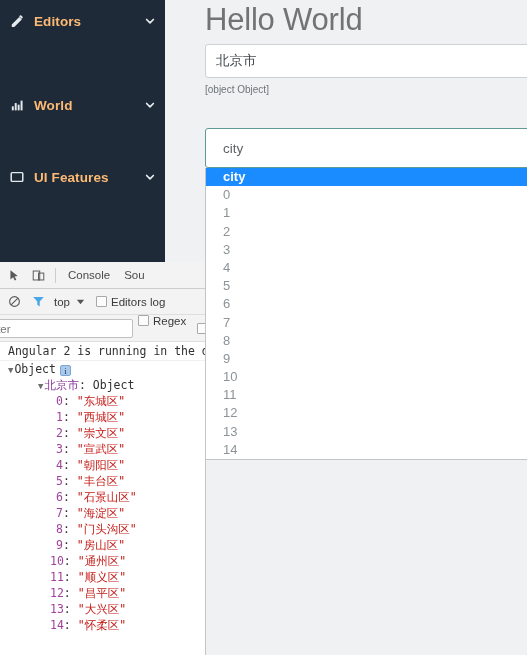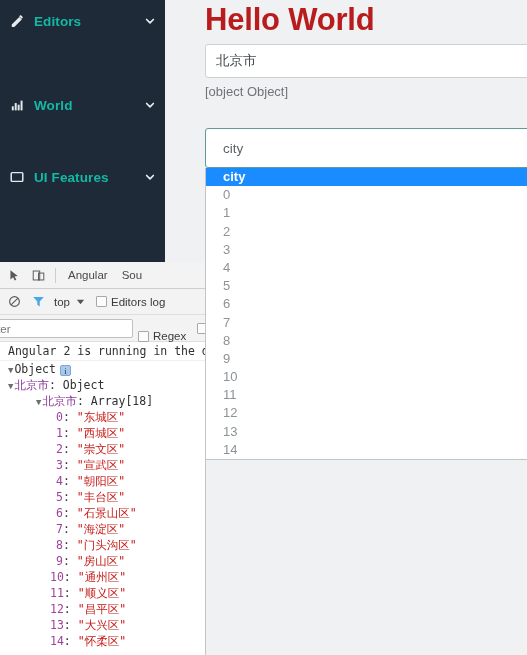--- a/index.html
+++ b/index.html
@@ -15,21 +15,21 @@
   #sidebar {
     position: absolute; left: 0; top: 0;
     width: 165px; height: 655px;
     background: #1e2a37;
   }
   .nav-item {
     position: relative;
     height: 42px;
     display: flex;
     align-items: center;
-    color: #14b8a6;
+    color: #fdba74;
     font-size: 13.5px;
     font-weight: bold;
     cursor: pointer;
   }
   .nav-ico {
     width: 34px;
     display: flex; align-items: center; justify-content: center;
     color: #e6eaee;
     flex: 0 0 34px;
   }
@@ -44,40 +44,40 @@
 
   
   #main {
     position: absolute; left: 165px; top: 0;
     width: 362px; height: 655px;
     background: #eff1f2;
   }
   #page-title {
     position: absolute; left: 40px; top: 2px;
     font-size: 31px;
-    color: #b91c1c;
-    font-weight: bold;
+    color: #737373;
+    font-weight: normal;
     letter-spacing: -.2px;
     white-space: nowrap;
   }
   #city-input {
     position: absolute; left: 40px; top: 44px;
     width: 340px; height: 34px;
     background: #ffffff;
     border: 1px solid #ccd1d4;
     border-radius: 3px;
     font-family: "DejaVu Sans", sans-serif;
     font-size: 13.5px;
     color: #41484c;
     padding: 0 10px;
     outline: none;
   }
   #obj-text {
     position: absolute; left: 40px; top: 84px;
-    font-size: 13px;
+    font-size: 10px;
     color: #6e7477;
     white-space: nowrap;
   }
   #select-box {
     position: absolute; left: 40px; top: 128px;
     width: 340px; height: 40px;
     background: #fefffe;
     border: 1px solid #5f9a95;
     border-radius: 3px;
   }
@@ -197,21 +197,21 @@
     background: #fff;
     font-family: "Liberation Sans", sans-serif;
     font-size: 11.5px;
     color: #9a9a9a;
     padding: 0 6px;
     outline: none;
   }
   #dt-regex-wrap {
     position: absolute; left: 138px; top: 0;
     height: 27px;
-    display: flex; align-items: flex-end;
+    display: flex; align-items: flex-start;
   }
   #dt-regex2 {
     position: absolute; left: 197px; top: 8px;
     width: 11px; height: 11px;
     border: 1px solid #a8a8a8;
     border-radius: 1px;
     background: #fcfcfc;
   }
   #dt-console {
     position: absolute; left: 0; top: 80px;
@@ -407,21 +407,21 @@
             <path fill="currentColor" d="M3 1.5l9 7.2-3.8.5 2 4-1.9.9-2-4L3 13z"></path>
           </svg>
       </span>
       <span class="dt-iconbtn">
         <svg width="13" height="13" viewBox="0 0 16 16">
             <rect x="1.5" y="2.5" width="8" height="11" fill="none" stroke="currentColor" stroke-width="1.2"></rect>
             <rect x="8" y="5" width="6.5" height="8.5" fill="none" stroke="currentColor" stroke-width="1.2"></rect>
           </svg>
       </span>
       <span class="dt-sep"></span>
-      <span class="dt-tab">Angular</span>
+      <span class="dt-tab">Console</span>
       <span class="dt-tab">Sou</span>
     </div>
 
     <div id="dt-toolbar">
       <span class="dt-iconbtn">
         <svg width="13" height="13" viewBox="0 0 16 16">
             <circle cx="8" cy="8" r="6" fill="none" stroke="currentColor" stroke-width="1.4"></circle>
             <line x1="3.8" y1="12.2" x2="12.2" y2="3.8" stroke="currentColor" stroke-width="1.4"></line>
           </svg>
       </span>
@@ -450,27 +450,24 @@
     </div>
 
     <div id="dt-console">
 
       <div class="log-line">Angular 2 is running in the de</div>
 
       <div class="tree-row" style="padding-left:8px">
         <span class="tri">▼</span><span class="type-txt">Object</span><span class="info-badge">i</span>
       </div>
 
-      <div class="tree-row" style="padding-left:8px">
+      <div class="tree-row" style="padding-left:38px">
         <span class="tri">▼</span><span class="key-cn">北京市</span><span class="type-txt">: </span><span class="type-txt">Object</span>
       </div>
 
-      <div class="tree-row" style="padding-left:36px">
-        <span class="tri">▼</span><span class="key-cn">北京市</span><span class="type-txt">: </span><span class="type-txt">Array[18]</span>
-      </div>
 
       <div class="tree-row" style="padding-left:56px"><span class="key-num">0</span><span class="type-txt">: </span><span class="val-str">"东城区"</span></div>
       <div class="tree-row" style="padding-left:56px"><span class="key-num">1</span><span class="type-txt">: </span><span class="val-str">"西城区"</span></div>
       <div class="tree-row" style="padding-left:56px"><span class="key-num">2</span><span class="type-txt">: </span><span class="val-str">"崇文区"</span></div>
       <div class="tree-row" style="padding-left:56px"><span class="key-num">3</span><span class="type-txt">: </span><span class="val-str">"宣武区"</span></div>
       <div class="tree-row" style="padding-left:56px"><span class="key-num">4</span><span class="type-txt">: </span><span class="val-str">"朝阳区"</span></div>
       <div class="tree-row" style="padding-left:56px"><span class="key-num">5</span><span class="type-txt">: </span><span class="val-str">"丰台区"</span></div>
       <div class="tree-row" style="padding-left:56px"><span class="key-num">6</span><span class="type-txt">: </span><span class="val-str">"石景山区"</span></div>
       <div class="tree-row" style="padding-left:56px"><span class="key-num">7</span><span class="type-txt">: </span><span class="val-str">"海淀区"</span></div>
       <div class="tree-row" style="padding-left:56px"><span class="key-num">8</span><span class="type-txt">: </span><span class="val-str">"门头沟区"</span></div>

